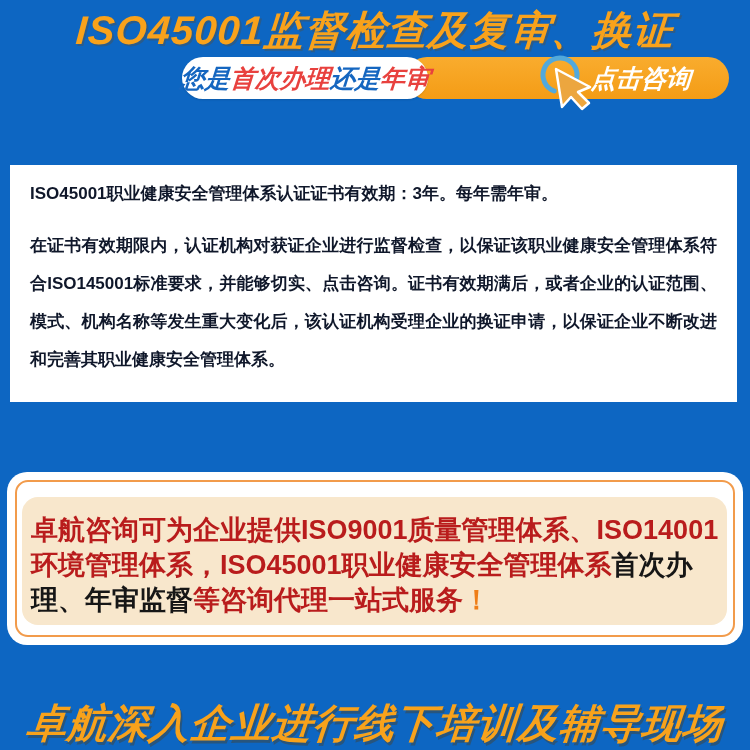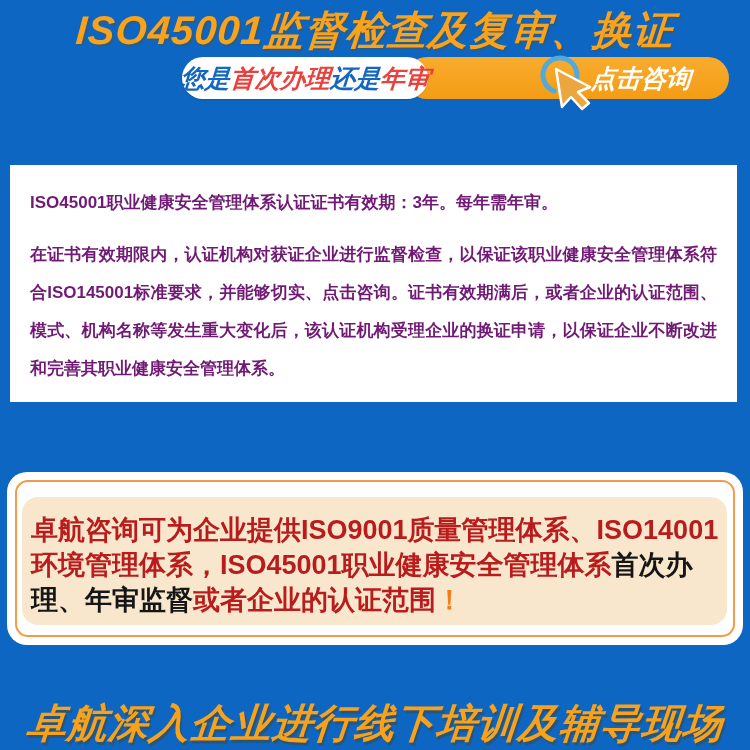--- a/index.html
+++ b/index.html
@@ -49,22 +49,22 @@
   .cta-label{
     color:#FFFFFF; font-size:25px; font-weight:900; font-style:italic;
     transform:skewX(-4deg); white-space:nowrap;
   }
   .cursor-wrap{ position:absolute; left:348px; top:-6px; width:72px; height:70px; }
 
   
   .info-card{
     position:absolute; top:165px; left:10px; width:727px; height:237px;
     background:#FFFFFF;
-    padding:27px 20px 0 20px;
-    color:#701a75;
+    padding:18px 20px 0 20px;
+    color:#0f172a;
   }
   .info-line1{ font-size:17px; font-weight:700; line-height:22px; }
   .info-para{ font-size:17px; font-weight:700; line-height:38px; margin-top:22px; text-align:justify; }
 
   
   .promo-outer{
     position:absolute; top:472px; left:7px; width:736px; height:173px;
     background:#FFFFFF; border-radius:20px;
   }
   .promo-border{
@@ -124,17 +124,17 @@
 </div>
 
 <div class="info-card">
   <div class="info-line1">ISO45001职业健康安全管理体系认证证书有效期：3年。每年需年审。</div>
   <div class="info-para">在证书有效期限内，认证机构对获证企业进行监督检查，以保证该职业健康安全管理体系符合ISO145001标准要求，并能够切实、点击咨询。证书有效期满后，或者企业的认证范围、模式、机构名称等发生重大变化后，该认证机构受理企业的换证申请，以保证企业不断改进和完善其职业健康安全管理体系。</div>
 </div>
 
 <div class="promo-outer">
   <div class="promo-border"></div>
   <div class="promo-cream">
-    <p class="promo-text"><span class="seg-orange">卓航咨询可为企业提供ISO9001质量管理体系、ISO14001环境管理体系，ISO45001职业健康安全管理体系</span><span class="seg-black">首次办理、年审监督</span><span class="seg-orange">或者企业的认证范围</span><span class="seg-bang">！</span></p>
+    <p class="promo-text"><span class="seg-orange">卓航咨询可为企业提供ISO9001质量管理体系、ISO14001环境管理体系，ISO45001职业健康安全管理体系</span><span class="seg-black">首次办理、年审监督</span><span class="seg-orange">等咨询代理一站式服务</span><span class="seg-bang">！</span></p>
   </div>
 </div>
 
 <div class="footer-title">卓航深入企业进行线下培训及辅导现场</div>
 
 </body></html>

